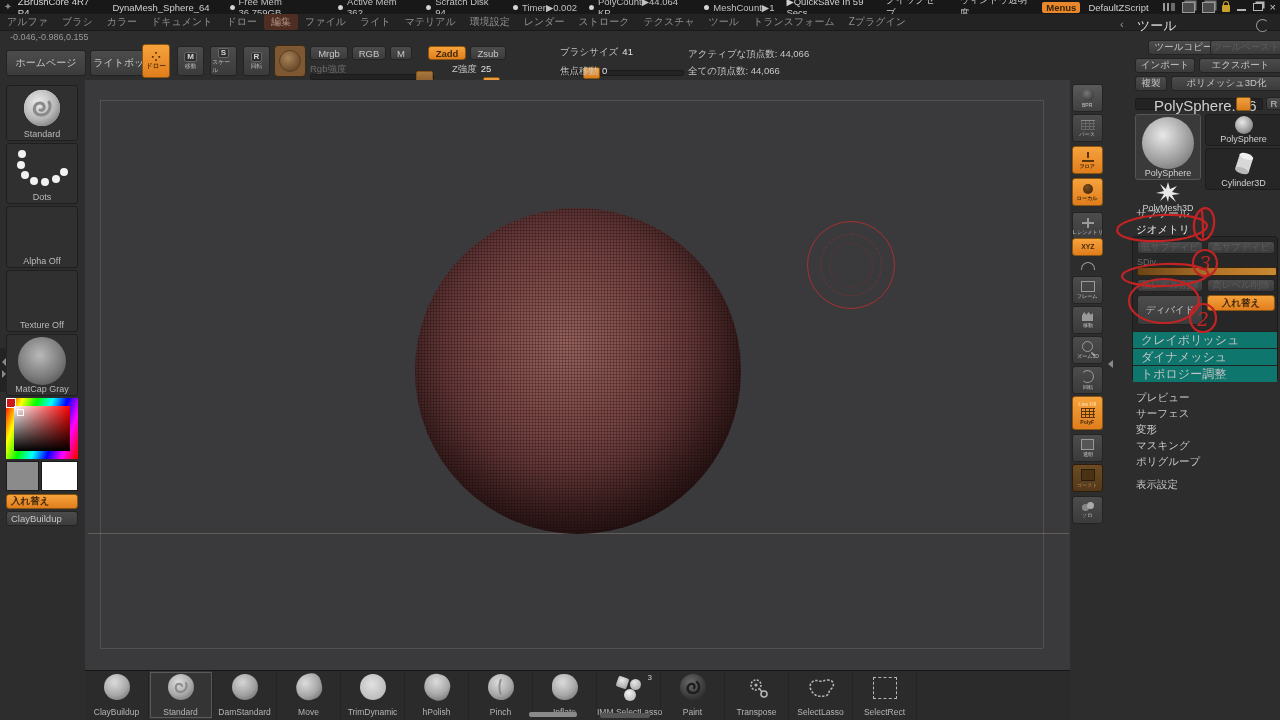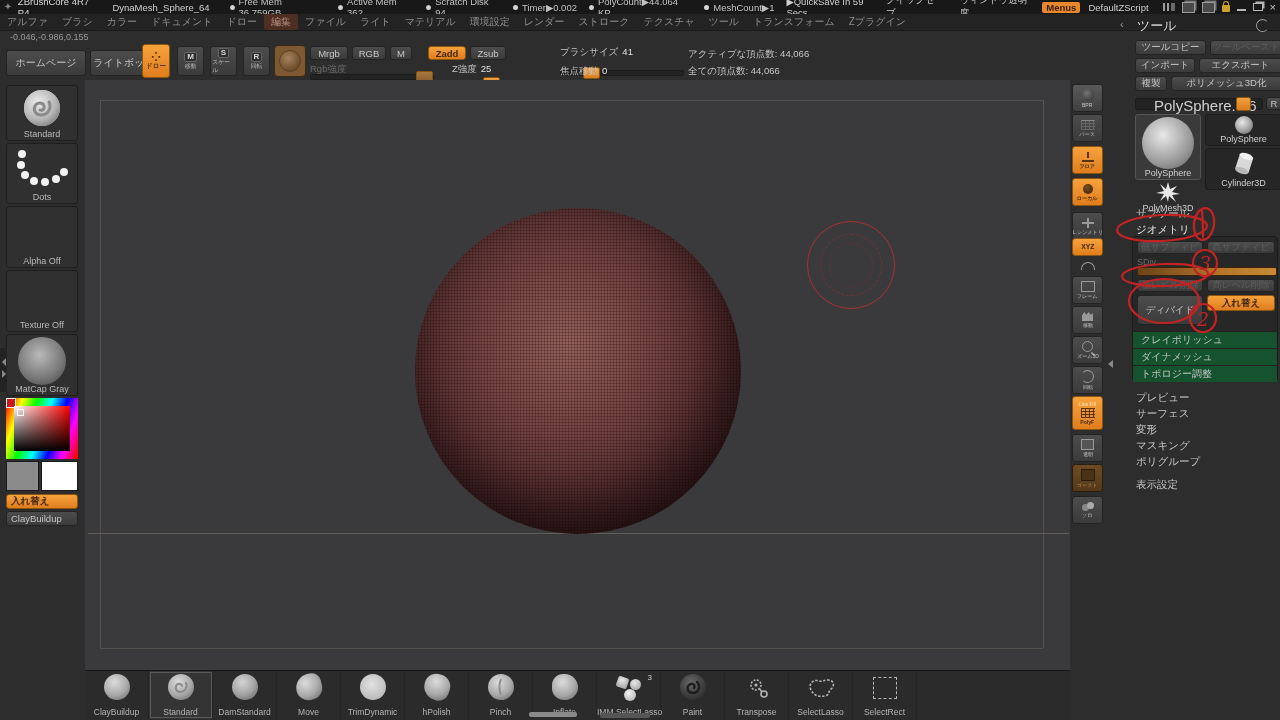--- a/index.html
+++ b/index.html
@@ -112,21 +112,21 @@
   
   .tpanel{left:1120px;top:15px;width:160px;height:705px;}
   .tp-header{font-size:13px;color:#dedede;}
   .reset-ico{width:11px;height:11px;border:1.5px solid #9a9a9a;border-radius:50%;border-right-color:transparent;}
   .tile{background:#262626;border:1px solid #1c1c1c;border-radius:3px;box-sizing:border-box;}
   .tile.sel{background:#3a3a3a;border-color:#555;}
   .tile-label{position:absolute;bottom:1px;left:0;right:0;text-align:center;font-size:9px;color:#cfcfcf;}
   .tp-sect{font-size:10.5px;color:#c8c8c8;}
   .tp-sect.open{color:#eaeaea;}
   .geo-box{background:#272727;border:1px solid #1b1b1b;border-radius:4px;box-sizing:border-box;}
-  .sub-head{background:#14532d;border-top:1px solid #222;font-size:10px;color:#c4c4c4;display:flex;align-items:center;padding-left:8px;box-sizing:border-box;}
+  .sub-head{background:#0f766e;border-top:1px solid #222;font-size:12px;color:#c4c4c4;display:flex;align-items:center;padding-left:8px;box-sizing:border-box;}
   .sdiv-bar{background:linear-gradient(90deg,#6b4317,#b5762a 60%,#c98a33);border-radius:2px;border:1px solid #3a2508;}
   .ann{pointer-events:none;}
   
   .btray{left:85px;top:670px;width:985px;height:50px;background:#2b2b2b;border-top:1px solid #161616;display:flex;}
   .btray-item{width:64px;height:48px;position:relative;border-right:1px solid #242424;box-sizing:border-box;}
   .btray-item.sel{background:#343434;outline:1px solid #5a5a5a;outline-offset:-2px;}
   .bt-thumb{position:absolute;left:50%;top:3px;transform:translateX(-50%);width:26px;height:26px;border-radius:50%;
             background:radial-gradient(circle at 40% 32%,#dcdcdc,#a8a8a8 55%,#606060);}
   .bt-label{position:absolute;bottom:2px;left:0;right:0;text-align:center;font-size:8.5px;color:#b5b5b5;white-space:nowrap;}
   .bt-badge{position:absolute;right:8px;top:2px;font-size:8px;color:#cfcfcf;}
@@ -380,21 +380,21 @@
 <div class="abs btn rtb" style="top:496px;">
   <span class="ico-solo"></span>
   <span class="rtb-label">ソロ</span>
 </div>
 
 <div class="abs tpanel">
   <span class="abs panel-chevron" style="left:0px;top:3px;">‹</span>
   <span class="abs tp-header" style="left:17px;top:2px;">ツール</span>
   <span class="abs reset-ico" style="left:136px;top:4px;"></span>
 
-  <div class="abs btn" style="left:15px;top:25px;width:71px;height:15px;">ツールコピー</div>
+  <div class="abs btn" style="left:28px;top:25px;width:71px;height:15px;">ツールコピー</div>
   <div class="abs btn disabled" style="left:90px;top:25px;width:72px;height:15px;">ツールペースト</div>
   <div class="abs btn" style="left:15px;top:43px;width:60px;height:15px;">インポート</div>
   <div class="abs btn" style="left:79px;top:43px;width:83px;height:15px;">エクスポート</div>
   <div class="abs btn" style="left:15px;top:61px;width:32px;height:15px;">複製</div>
   <div class="abs btn" style="left:51px;top:61px;width:111px;height:15px;">ポリメッシュ3D化</div>
 
   <div class="abs slider-track" style="left:15px;top:83px;width:126px;height:10px;">
     <span style="position:absolute;left:18px;top:-2px;font-size:15px;color:#cfcfcf;white-space:nowrap;">PolySphere. 16</span>
     <div class="slider-handle" style="left:100px;top:-2px;width:13px;height:12px;"></div>
   </div>

